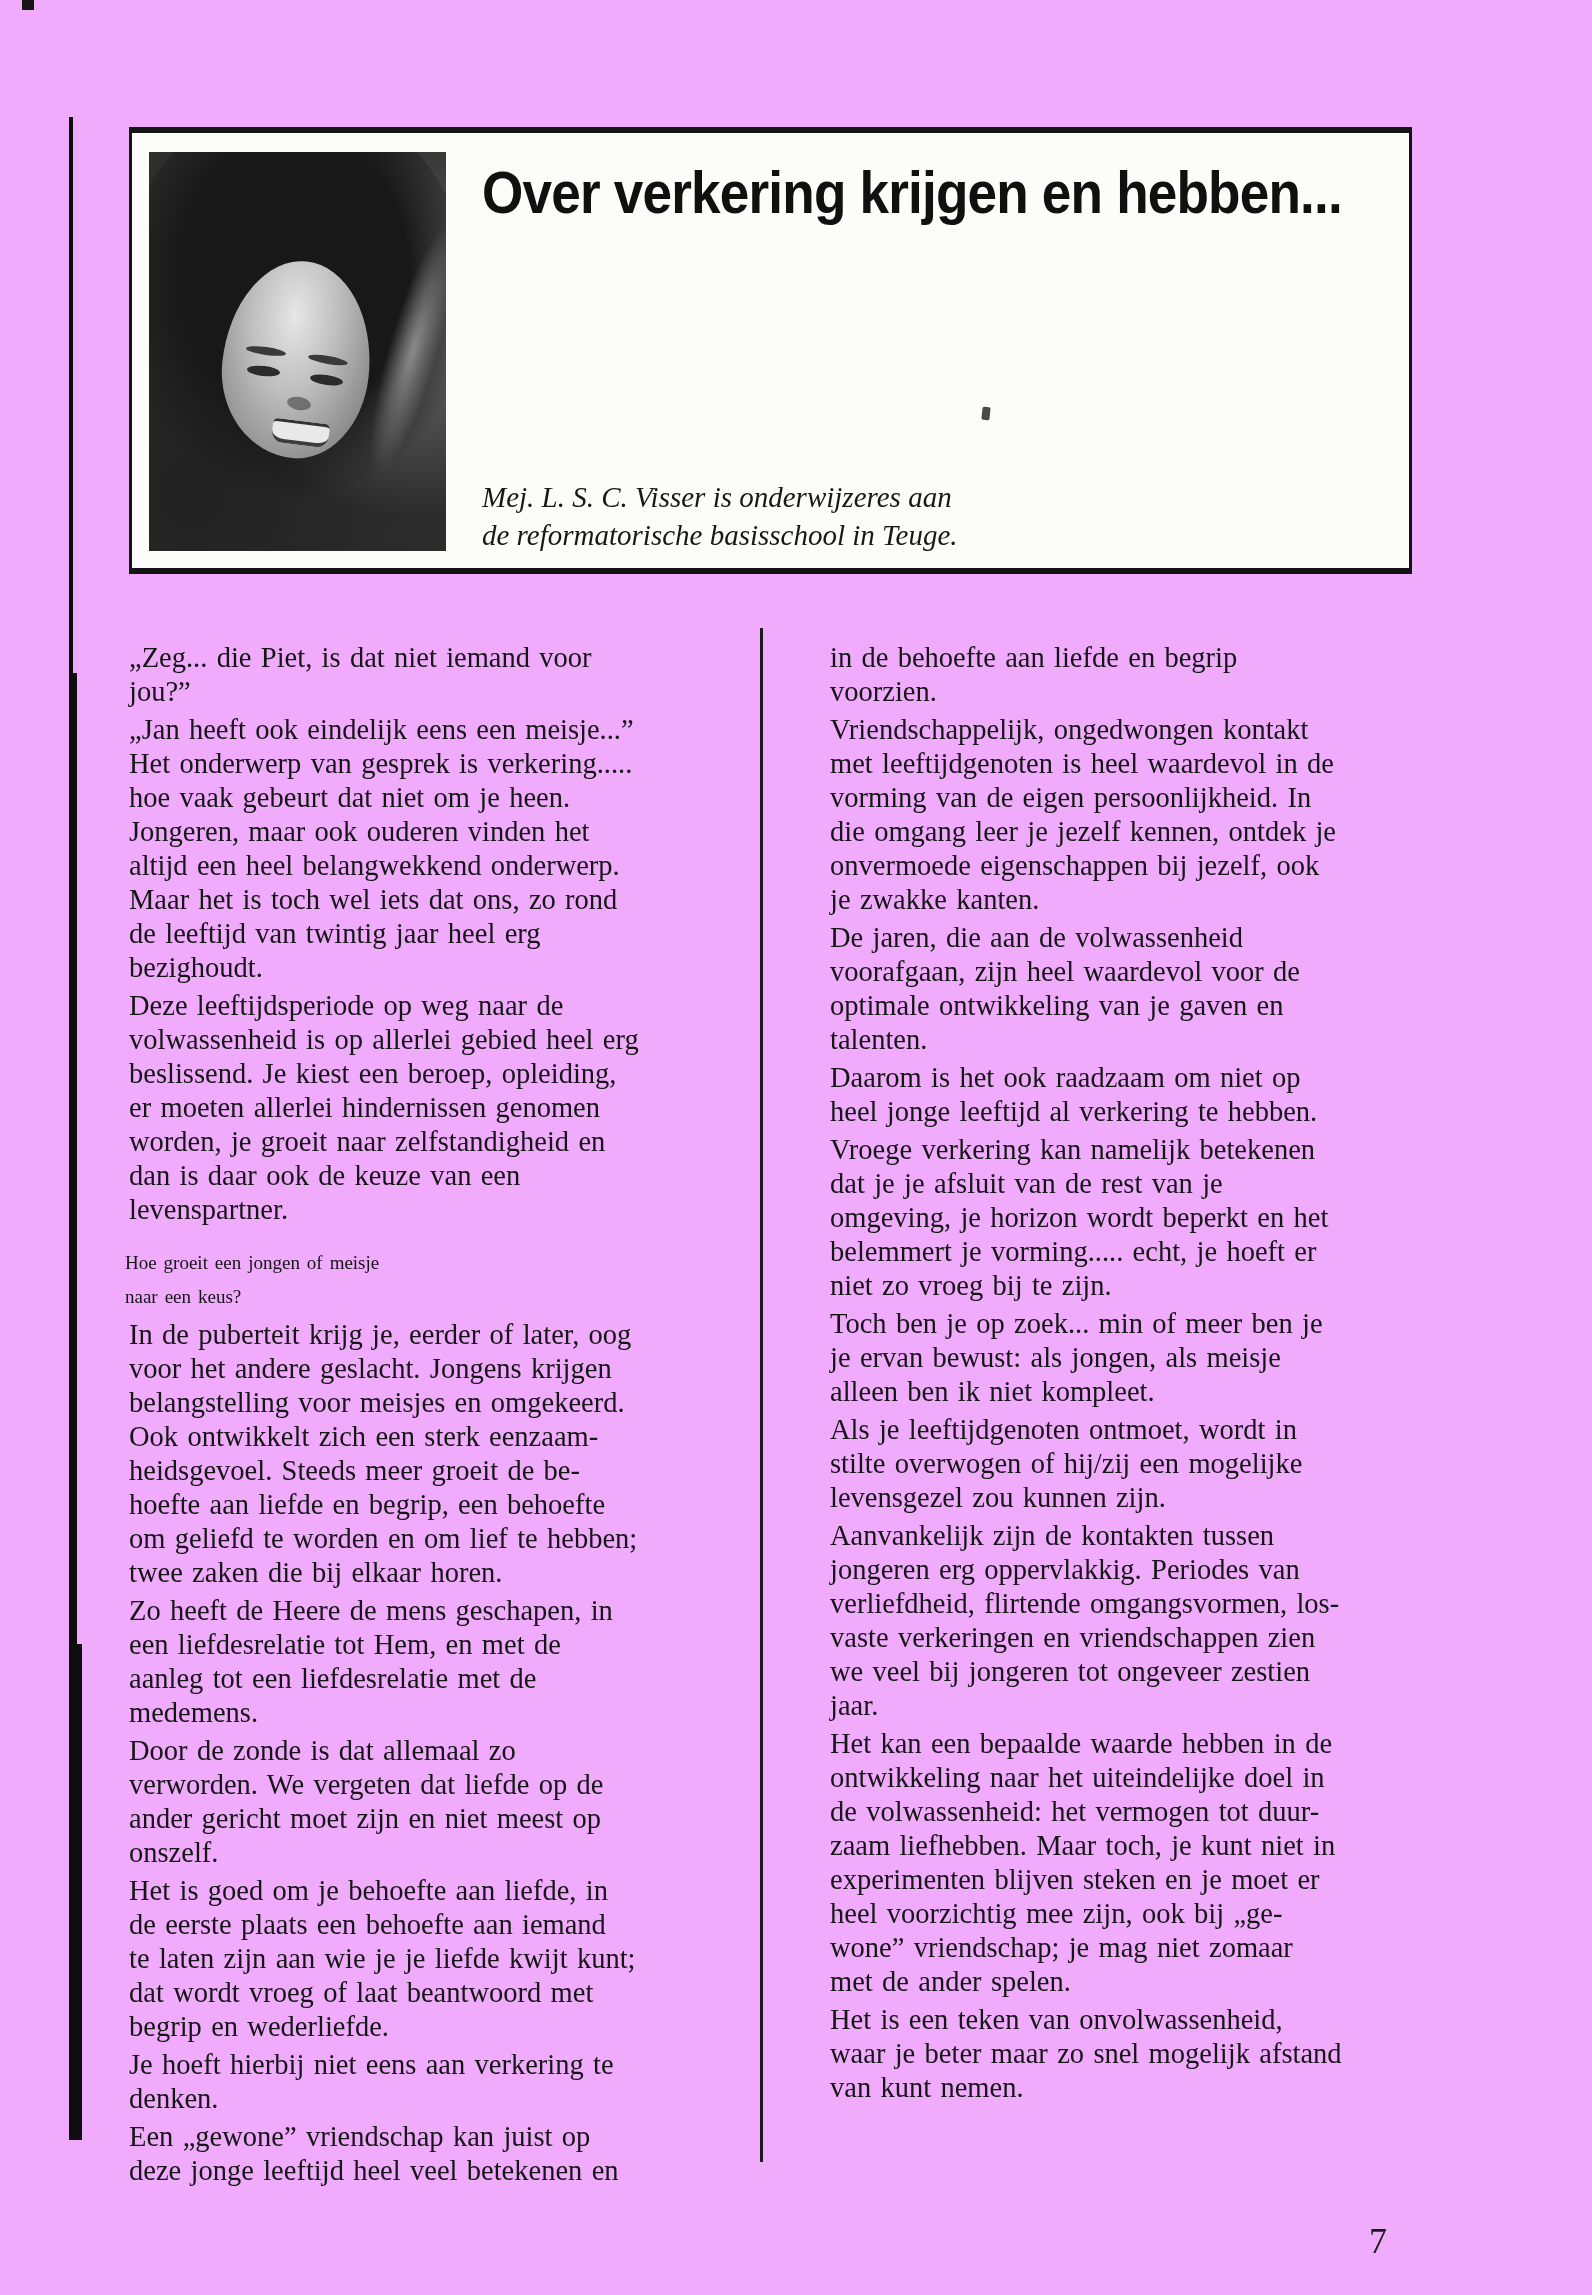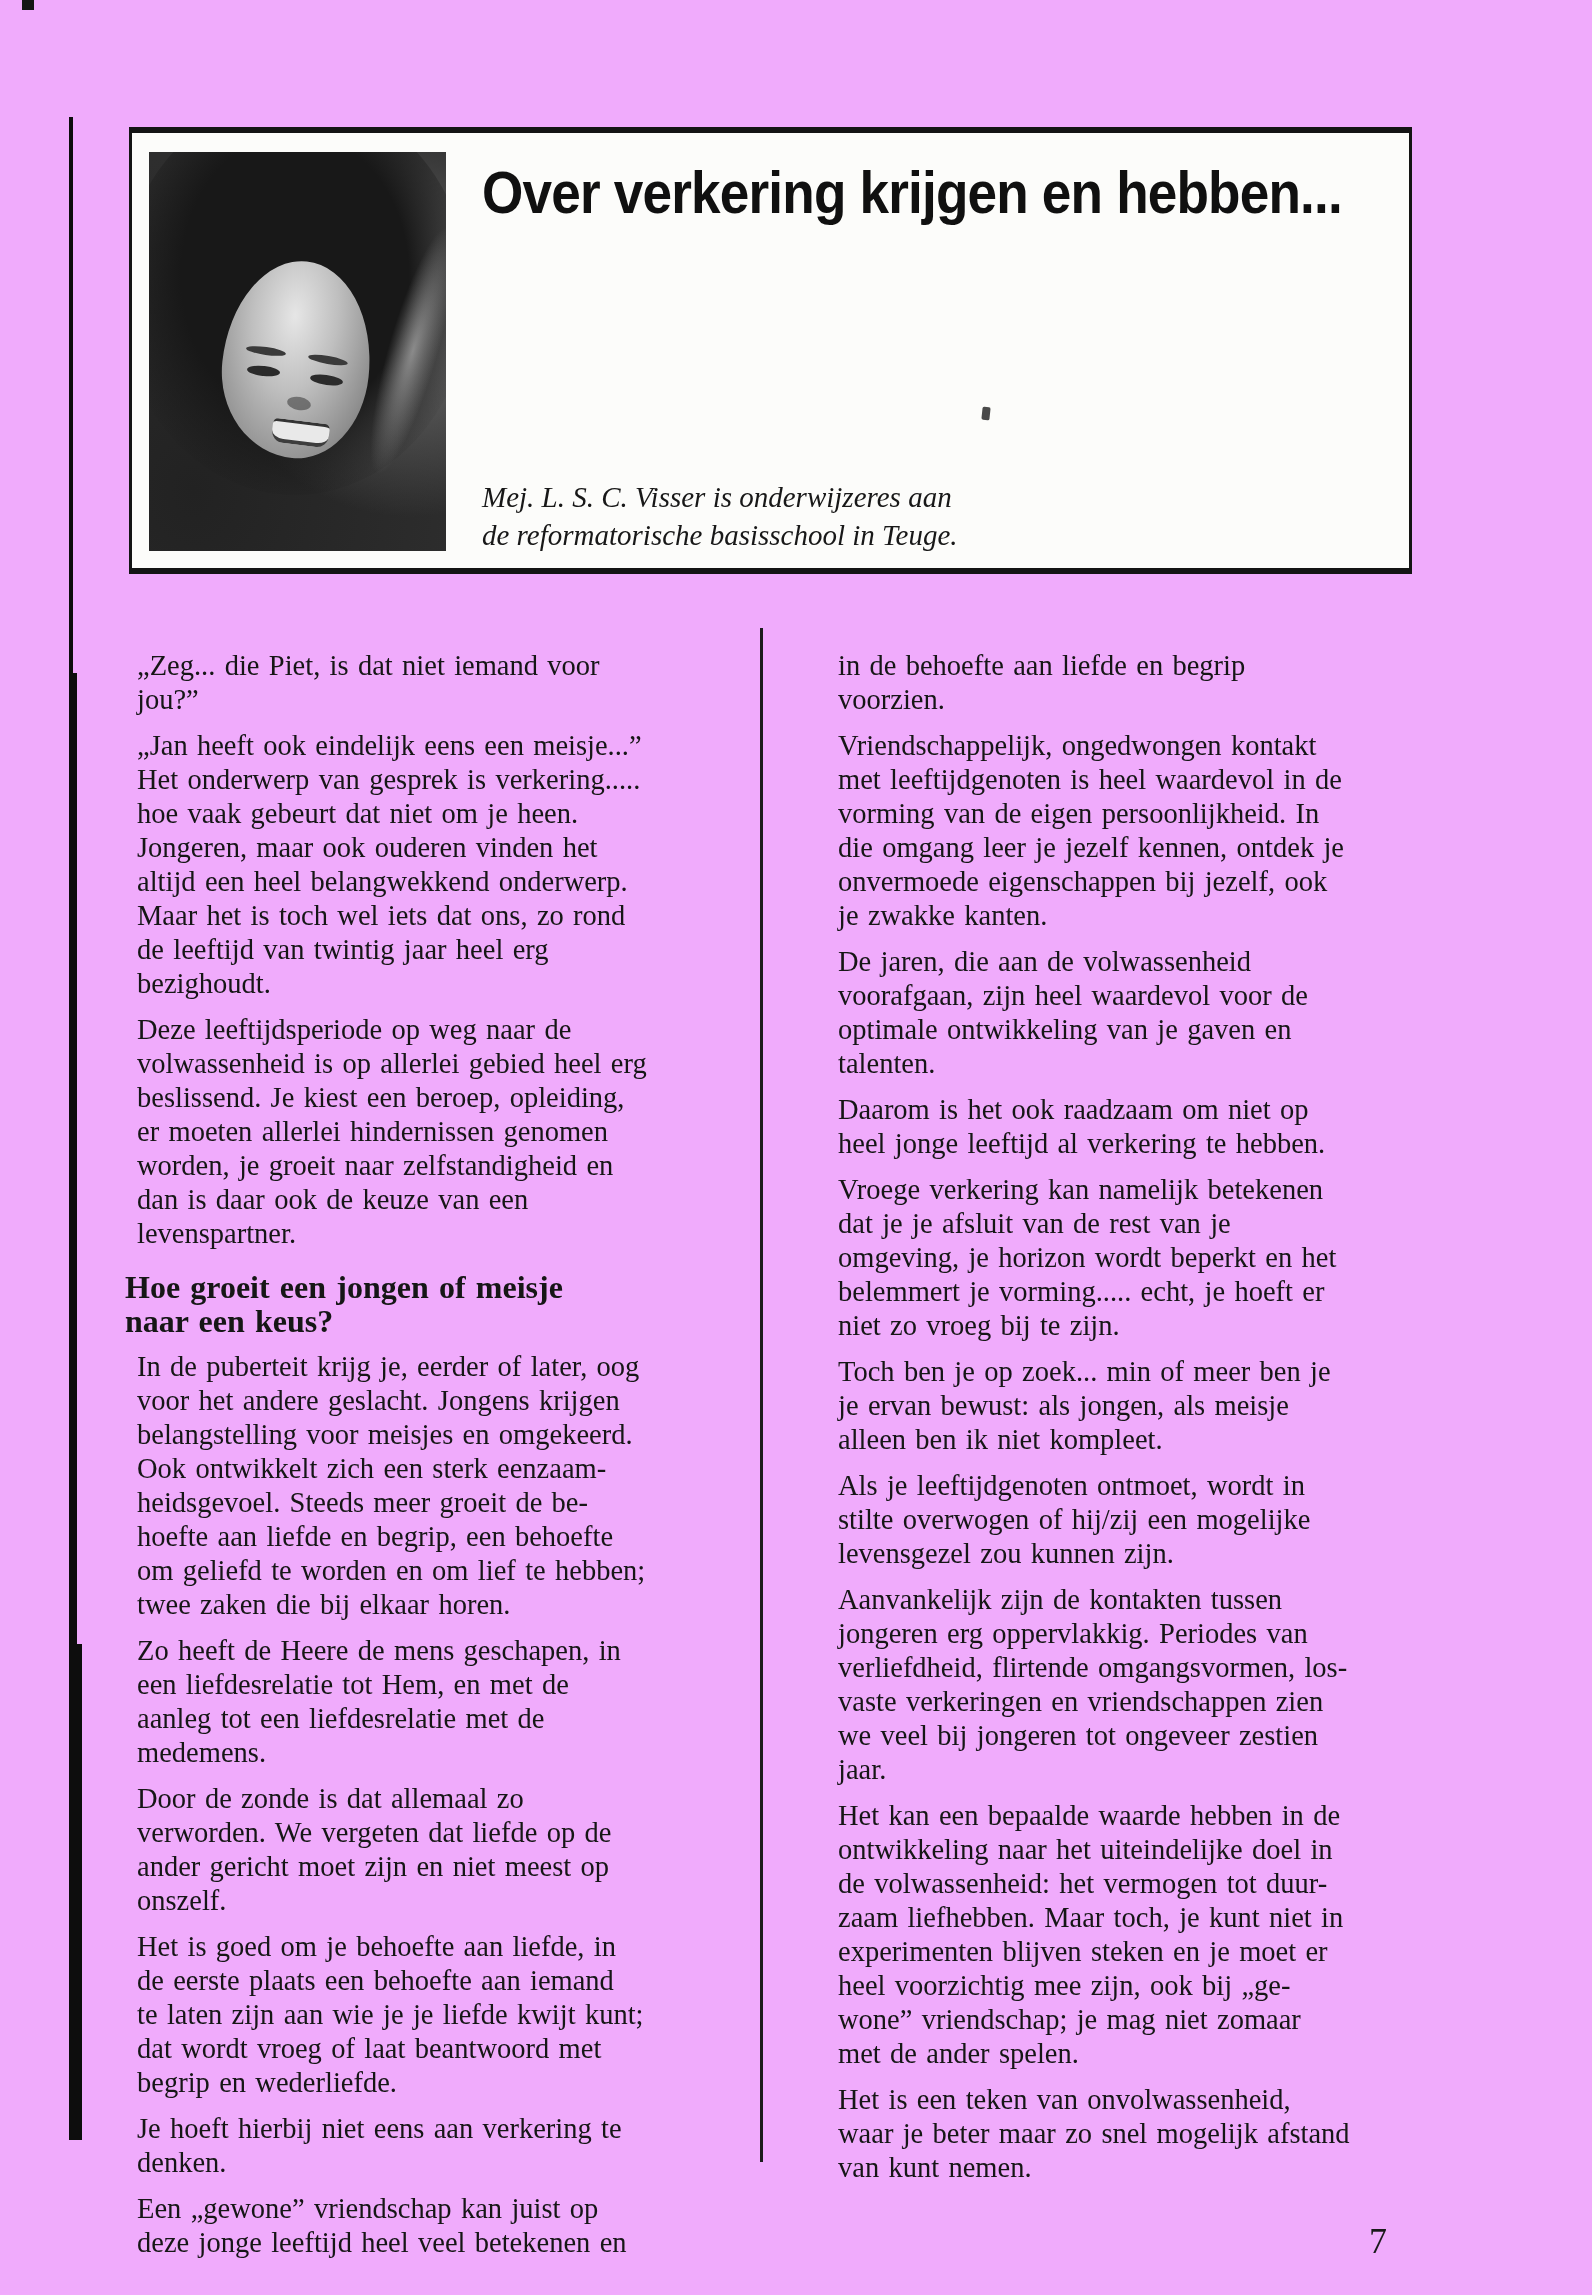--- a/index.html
+++ b/index.html
@@ -60,22 +60,22 @@
   .caption {
     position:absolute; left:350px; top:345px; margin:0; width:621px;
     font-style:italic; font-size:29px; line-height:38px; white-space:pre-line; color:#181818;
   }
 
   
   .col { position:absolute; top:637px; width:658px; font-size:28.5px; line-height:34px;
     word-spacing:2.2px; }
   .col-left  { left:125px; }
   .col-right { left:826px; }
-  .col p { margin:12px; white-space:pre-line; }
-  .subhead { margin:19px 0 0 0; font-size:32px; line-height:34px; font-weight:bold;
+  .col p { margin:4px; white-space:pre-line; }
+  .subhead { margin:19px 0 0 0; font-size:19px; line-height:34px; font-weight:normal;
     white-space:pre-line; }
   .divider { position:absolute; left:760px; top:628px; width:2.6px; height:1534px; background:#1c1c1c; }
 
   .page-number { position:absolute; left:1369px; top:2220px; font-size:36px; color:#1a1a1a; }
 </style>
 </head>
 <body>
 
 <div class="page">
 

